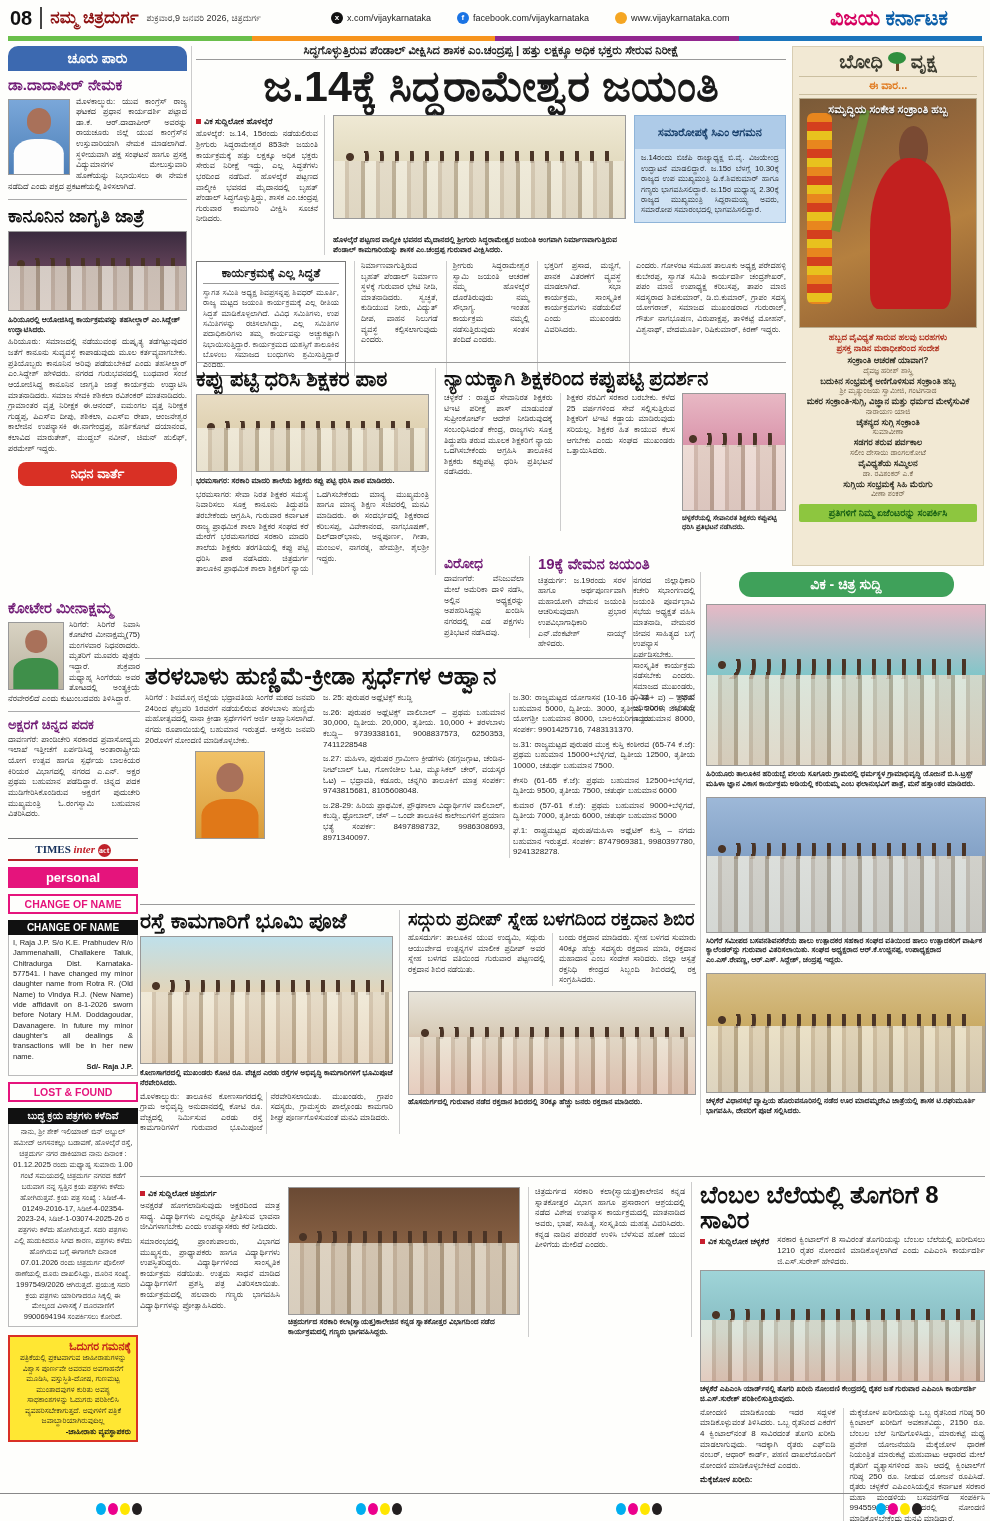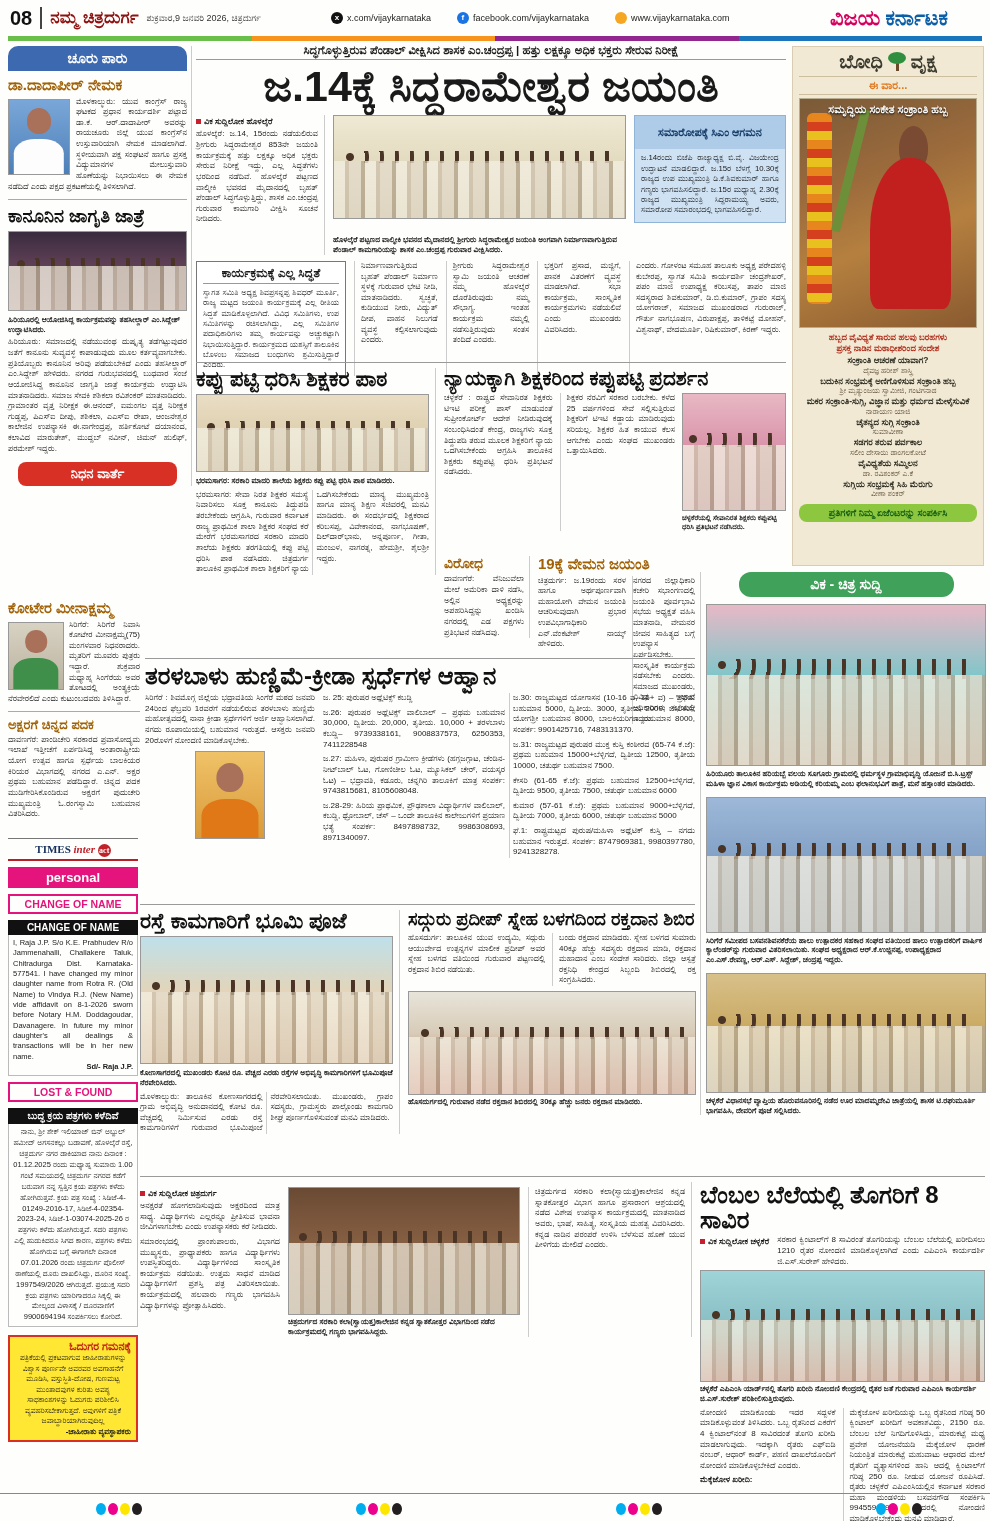--- a/index.html
+++ b/index.html
@@ -19,21 +19,21 @@
   .ic-f{background:#1b74e4;}
   .ic-g{background:#f5a623;}
   .brand{margin-left:auto;font-size:21px;font-weight:bold;white-space:nowrap;font-family:"Liberation Serif","DejaVu Serif",serif;}
   .brand .b1{color:#d6005f;}
   .brand .b2{color:#0b5ea8;}
   .strip{position:absolute;left:8px;top:36px;width:974px;height:5px;display:flex;}
   .strip span{flex:1;height:100%;}
   
   .k{font-size:8px;line-height:1.33;text-align:justify;}
   .k b,.bld{font-weight:bold;}
-  .hl-sm{font-size:15px;font-weight:bold;line-height:1.1;margin:0 0 3px 0;color:#a16207;}
+  .hl-sm{font-size:15px;font-weight:bold;line-height:1.1;margin:0 0 3px 0;color:#701a75;}
   .hl-md{font-size:18px;font-weight:bold;line-height:1.1;margin:0;color:#111;}
   .hl-lg{font-size:25px;font-weight:bold;line-height:1.05;margin:0;color:#111;}
   .cap{font-size:7.5px;font-weight:bold;line-height:1.3;text-align:left;color:#222;}
   .byl{font-size:8px;font-weight:bold;margin:2px 0;}
   .bsq{display:inline-block;width:5px;height:5px;background:#c81f2e;margin-right:3px;}
   .rule-h{position:absolute;background:#9a9a9a;height:1px;}
   .cols2{column-count:2;column-gap:8px;column-rule:1px solid #ccc;}
   
   .ph{position:relative;overflow:hidden;background:#cfcabd;border:1px solid #999;box-sizing:border-box;}
   .people::before{content:"";position:absolute;left:3%;right:3%;top:34%;height:12%;
@@ -67,21 +67,21 @@
   .bodhi-ph .saree{position:absolute;right:14%;top:26%;width:46%;height:66%;border-radius:48% 48% 10% 10%;background:#c2201f;}
   .bodhi-ph .head2{position:absolute;right:27%;top:12%;width:17%;height:20%;border-radius:50%;background:#7a4a33;}
   .bodhi-ph .mari{position:absolute;left:4%;top:6%;width:14%;height:84%;
      background:repeating-linear-gradient(180deg,#e8861e 0 9px,#d43f1e 9px 18px,#e8c11e 18px 27px);border-radius:6px;}
   .bodhi-ph .cane{position:absolute;left:26%;top:4%;width:5%;height:55%;background:#6d8f3a;transform:rotate(14deg);}
   .bodhi-ph .capline{position:absolute;left:0;right:0;top:4px;text-align:center;color:#fff;font-weight:bold;font-size:11px;text-shadow:0 1px 2px #000;}
   .bodhi-sub{color:#b0301e;font-weight:bold;text-align:center;font-size:8.5px;line-height:1.35;}
   .bodhi-item{text-align:center;margin-top:0;}
   .bodhi-item .bt{font-weight:bold;font-size:8.5px;line-height:1.25;color:#2d2d22;}
   .bodhi-item .ba{font-size:7.5px;color:#5a4a33;}
-  .bodhi-foot{background:#8dc63f;color:#135c13;font-weight:bold;text-align:center;font-size:9.5px;padding:3px 2px;margin-top:5px;border-radius:8px;}
+  .bodhi-foot{background:#8dc63f;color:#135c13;font-weight:bold;text-align:center;font-size:9.5px;padding:3px 2px;margin-top:5px;border-radius:2px;}
   
   .times-logo{font-family:"Liberation Serif","DejaVu Serif",serif;font-size:11px;font-weight:bold;color:#17315c;text-align:center;border-bottom:2px solid #b52025;padding-bottom:2px;}
   .times-logo .it{color:#c0222a;font-style:italic;}
   .times-logo .circ{display:inline-block;background:#c0222a;color:#fff;border-radius:50%;width:13px;height:13px;font-size:8px;line-height:13px;}
   .personal{background:#e5147c;color:#fff;text-align:center;font-weight:bold;font-size:13px;padding:3px 0;margin:6px 0;}
   .outline-pink{border:2px solid #e5147c;color:#e5147c;font-weight:bold;text-align:center;font-size:10.5px;padding:2px 0;margin:6px 0;}
   .black-head{background:#111;color:#fff;text-align:center;font-weight:bold;font-size:10px;padding:2px 1px;}
   .cls-body{font-size:7.5px;line-height:1.38;text-align:justify;border:1px solid #bbb;border-top:none;padding:3px 4px;}
   .cls-body-center{font-size:7.5px;line-height:1.45;text-align:center;border:1px solid #bbb;border-top:none;padding:3px 4px;}
   .notice{background:#ffe733;border:2px solid #d93025;padding:3px 5px;margin-top:8px;}

